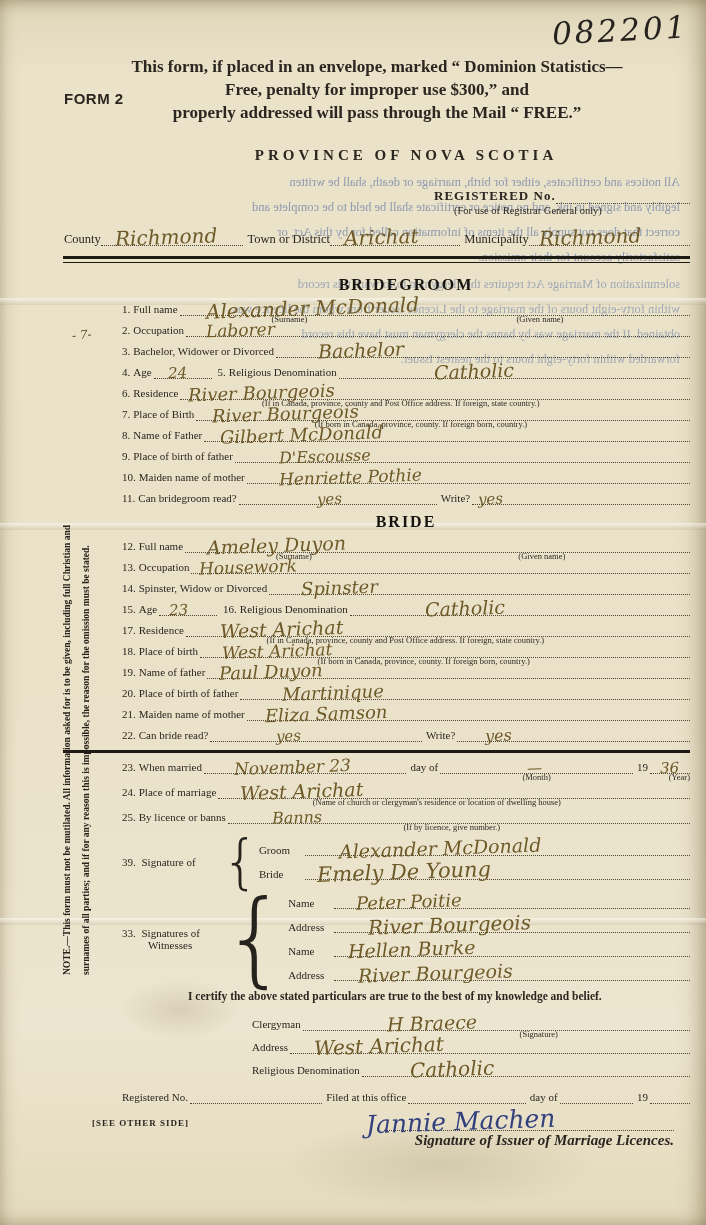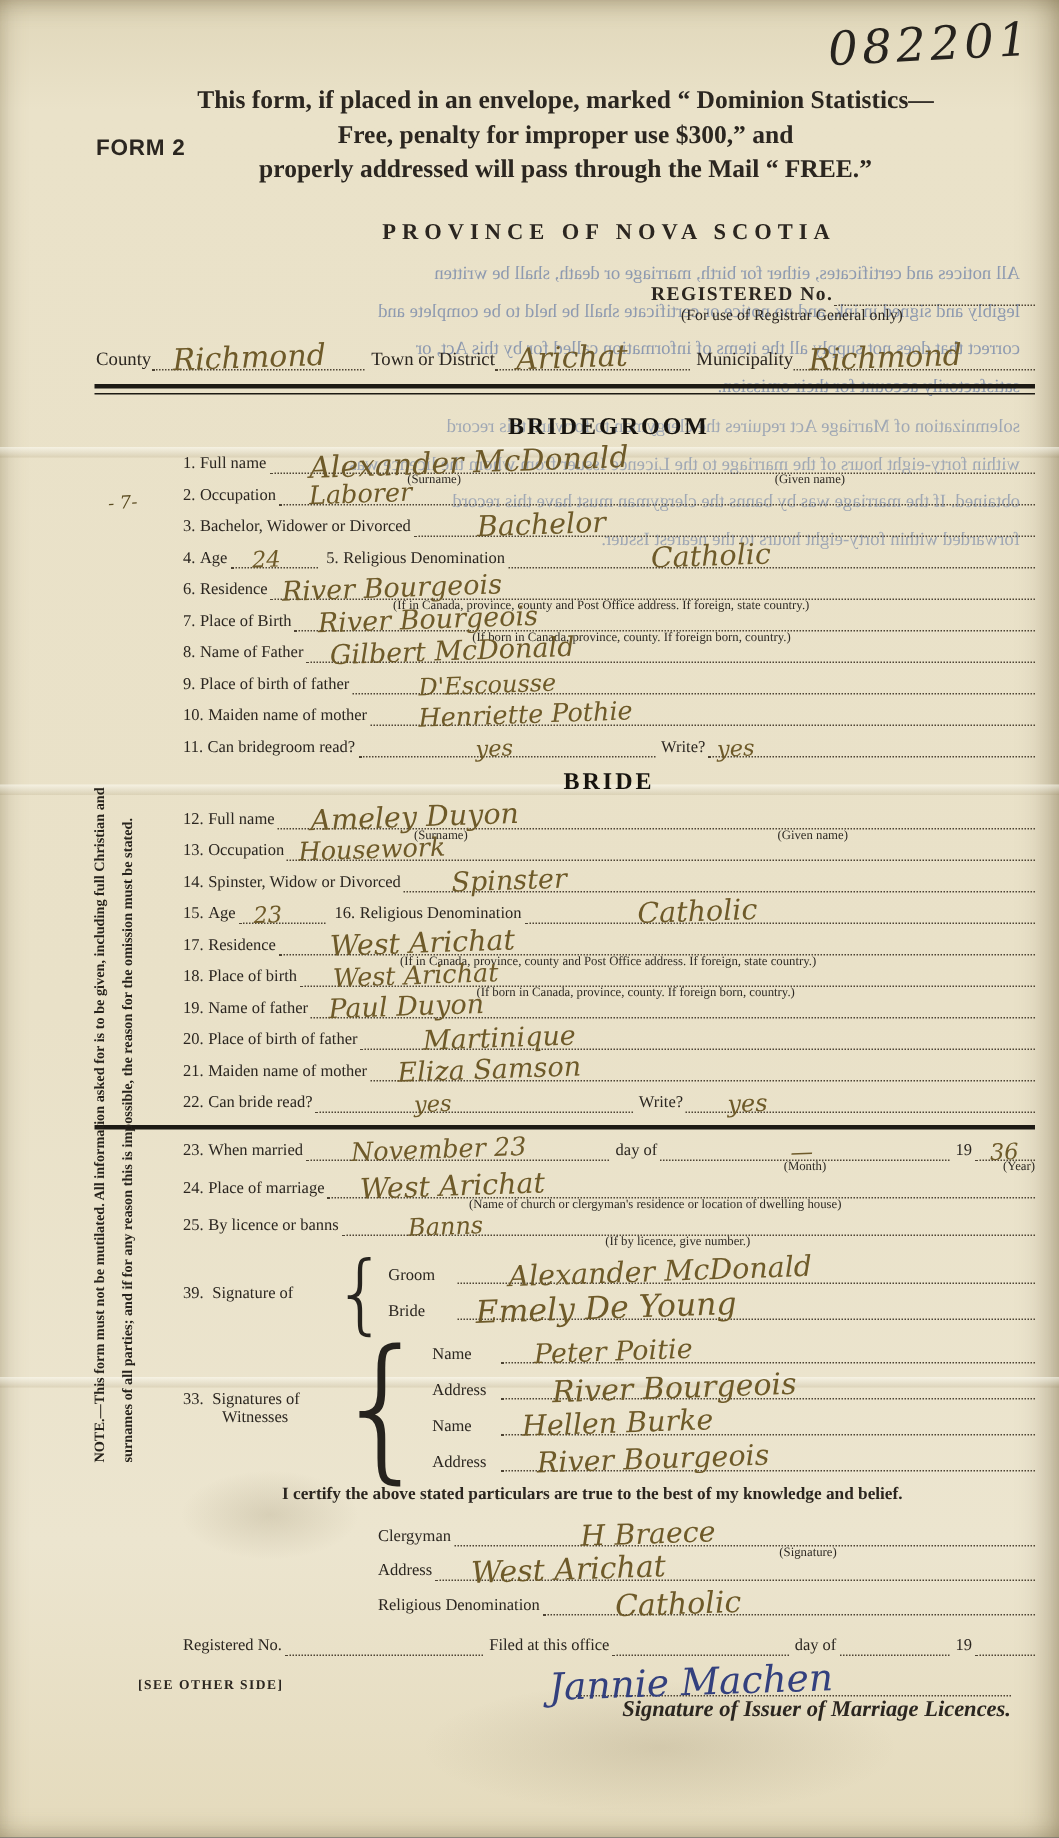--- a/index.html
+++ b/index.html
@@ -21,21 +21,21 @@
   
   .doc-number{position:absolute;top:12px;right:18px;z-index:3;
     font-family:"DejaVu Serif",serif;font-style:italic;font-size:31px;letter-spacing:3px;
     color:#26231e;transform:rotate(-3deg);}
   .mailnote{margin-top:56px;text-align:center;font-weight:bold;font-size:17px;line-height:1.35;padding-right:58px;}
   .form-no{position:absolute;left:64px;top:90px;z-index:3;font-family:"Liberation Sans",sans-serif;font-weight:bold;font-size:15px;letter-spacing:.5px;}
   .province{margin-top:22px;text-align:center;font-weight:bold;font-size:15px;letter-spacing:4px;}
   .title{margin-top:3px;text-align:center;font-family:"Liberation Sans",sans-serif;font-weight:bold;font-size:37px;letter-spacing:5px;color:#17140f;}
   .reg-row{display:flex;align-items:flex-end;margin-top:24px;margin-left:312px;font-weight:bold;font-size:13px;letter-spacing:1px;}
   .reg-note{margin-left:332px;font-size:10.5px;margin-top:1px;}
-  .loc-row{display:flex;align-items:flex-end;margin-left:-58px;margin-top:16px;font-size:12.5px;}
+  .loc-row{display:flex;margin-left:-58px;margin-top:16px;font-size:12.5px;}
   .rule2{margin-left:-59px;margin-top:9px;border-top:3px solid #1d1a14;border-bottom:1px solid #1d1a14;height:3px;}
   .rule1{margin-left:-59px;margin-top:7px;margin-bottom:8px;border-top:3px solid #1d1a14;}
   
   .sec{text-align:center;font-weight:bold;font-size:16px;letter-spacing:2px;margin:13px 0 9px;color:#17140f;}
   .frow{display:flex;align-items:flex-end;height:13px;margin-bottom:8px;font-size:11px;line-height:1.05;position:relative;}
   .frow .lab{white-space:nowrap;padding-right:2px;}
   .num{padding-right:3px;}
   .fill{flex:1;border-bottom:1.5px dotted #4e4434;position:relative;min-width:26px;height:13px;}
   .fill.w58{flex:0 0 58px;}
   .fill.w40{flex:0 0 40px;}

